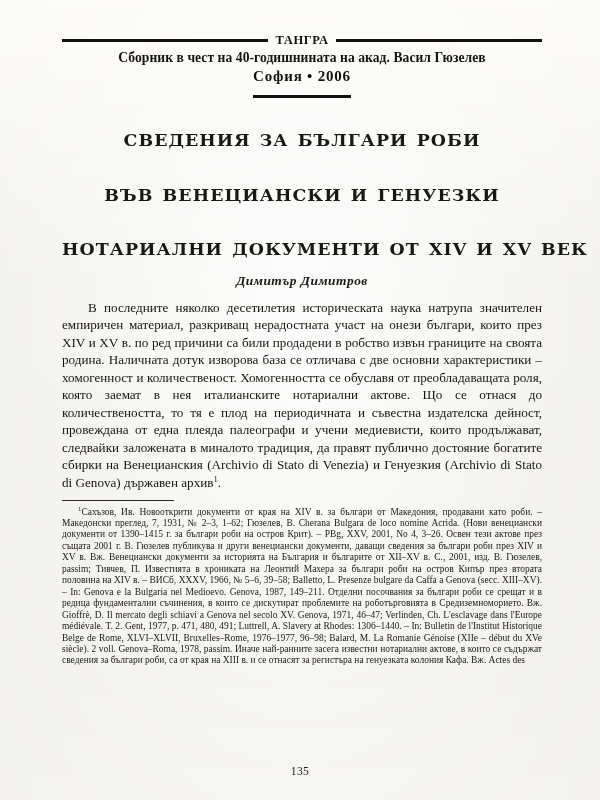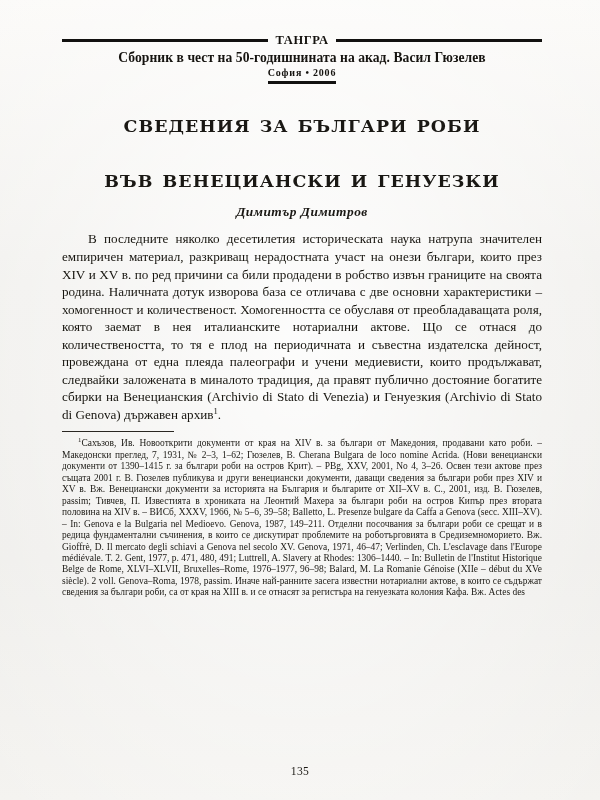--- a/index.html
+++ b/index.html
@@ -69,24 +69,24 @@
     line-height: 1.25;
     white-space: nowrap;
   }
   .series-city-wrap {
     display: flex;
     justify-content: center;
     margin-top: 1px;
   }
   .series-city {
     font-weight: bold;
-    font-size: 10px;
+    font-size: 15px;
     letter-spacing: 0.8px;
     border-bottom: 3px solid #121110;
-    padding-bottom: 2px;
+    padding-bottom: 10px;
     line-height: 1.2;
   }
 
   
   .article-title {
     margin-top: 25px;
     text-align: center;
     color: #1a1814;
     font-family: "DejaVu Serif", "Liberation Serif", serif;
     font-weight: bold;
@@ -172,29 +172,30 @@
   <div class="page-tint"></div>
 
   <div class="content">
 
     <div class="series-head">
       <div class="series-rule-row">
         <span class="series-rule"></span>
         <span class="series-name">ТАНГРА</span>
         <span class="series-rule"></span>
       </div>
-      <div class="series-sub">Сборник в чест на 50-годишнината на акад. Васил Гюзелев</div>
+      <div class="series-sub">Сборник в чест на 40-годишнината на акад. Васил Гюзелев</div>
       <div class="series-city-wrap">
         <span class="series-city">София • 2006</span>
       </div>
     </div>
 
     <h1 class="article-title">
       <span class="tline">СВЕДЕНИЯ ЗА БЪЛГАРИ РОБИ</span>
       <span class="tline">ВЪВ ВЕНЕЦИАНСКИ И ГЕНУЕЗКИ</span>
+      <span class="tline">НОТАРИАЛНИ ДОКУМЕНТИ ОТ XIV И XV ВЕК</span>
     </h1>
 
     <div class="article-author">Димитър Димитров</div>
 
     <div class="body-text">
       <p><span>В последните няколко десетилетия историческата наука натрупа значителен емпиричен материал, разкриващ нерадостната участ на онези българи, които през XIV и XV в. по ред причини са били продадени в робство извън границите на своята родина. Наличната дотук изворова база се отличава с две основни характеристики – хомогенност и количественост. Хомогенността се обуславя от преобладаващата роля, която заемат в нея италианските нотариални актове. Що се отнася до количествеността, то тя е плод на периодичната и съвестна издателска дейност, провеждана от една плеяда палеографи и учени медиевисти, които продължават, следвайки заложената в миналото традиция, да правят публично достояние богатите сбирки на Венецианския (Archivio di Stato di Venezia) и Генуезкия (Archivio di Stato di Genova) държавен архив</span><sup class="fn-ref">1</sup><span>.</span></p>
     </div>
 
     <div class="footnote-zone">
       <div class="footnote-rule"></div>

